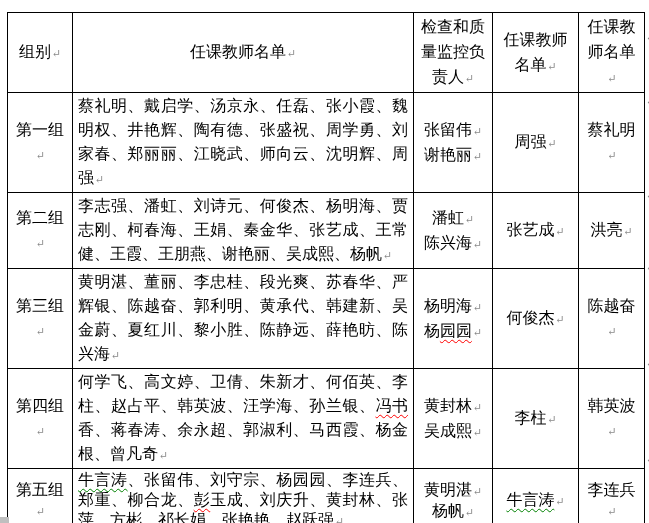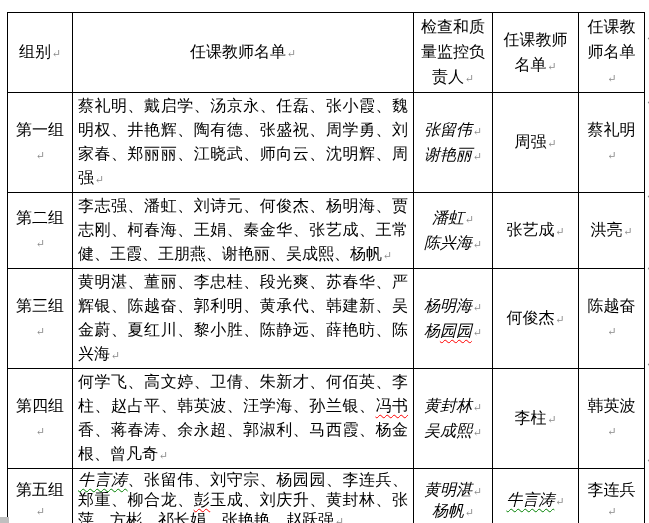--- a/index.html
+++ b/index.html
@@ -45,26 +45,25 @@
 
   .wavy-spell{
     text-decoration:underline wavy #ff0000;
     text-decoration-thickness:1px;text-underline-offset:3px;
     text-decoration-skip-ink:none;
   }
   .wavy-grammar{
     text-decoration:underline wavy #008000;
     text-decoration-thickness:1px;text-underline-offset:3px;
     text-decoration-skip-ink:none;
-    font-style:italic;
   }
   .corner-fragment{
     position:absolute;left:0;top:517px;width:9px;height:6px;background:#bfbfbf;
   }
-  .cl{white-space:nowrap;font-style:italic;}
+  .cl{white-space:nowrap;}
 </style>
 </head>
 <body>
 
 <table class="doc-table">
   <colgroup>
     <col class="c-group">
       <col class="c-teachers">
       <col class="c-qc">
       <col class="c-tech">

